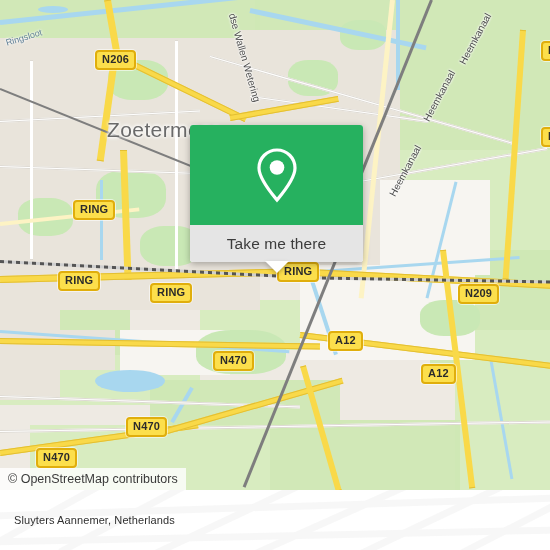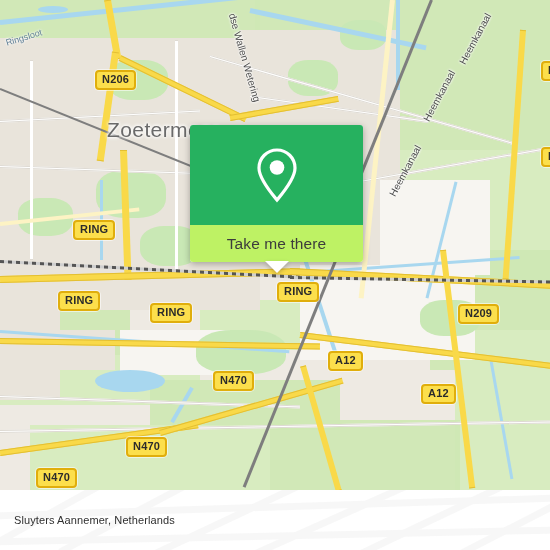--- a/index.html
+++ b/index.html
@@ -27,21 +27,20 @@
   .road-min{position:absolute;background:#ffffff;border-top:1px solid #dedad3;border-bottom:1px solid #dedad3;box-sizing:border-box;}
   .rail{position:absolute;background:#7e7e7e;}
   .rail-d{position:absolute;background:repeating-linear-gradient(90deg,#555 0 4px,#cfcfcf 4px 8px);}
 
   
   .shield{
     position:absolute;background:#fcdf4c;border:2px solid #e0ae0c;border-radius:4px;
     color:#2b2b2b;font-size:11px;font-weight:bold;letter-spacing:.2px;
     padding:1px 5px 2px 5px;line-height:13px;white-space:nowrap;
     box-shadow:0 0 0 1px rgba(255,255,255,.55);
-    margin-top:20px;
   }
   .citylabel{position:absolute;color:#6a6a6a;font-size:21px;letter-spacing:.4px;white-space:nowrap;
     text-shadow:0 0 4px #fff,0 0 4px #fff,0 0 3px #fff;}
   .waterlabel{position:absolute;color:#5f7f96;font-size:9px;white-space:nowrap;
     text-shadow:0 0 3px #fff,0 0 3px #fff;}
   .streetlabel{position:absolute;color:#4b4b4b;font-size:10px;white-space:nowrap;
     text-shadow:0 0 3px #fff,0 0 3px #fff,0 0 2px #fff;}
 
   
   #attrib{
@@ -56,21 +55,21 @@
     position:absolute;left:190px;top:125px;width:173px;
     box-shadow:0 2px 7px rgba(0,0,0,.30);
     border-radius:3px;overflow:visible;
     background:#ffffff;
   }
   #popup-head{
     height:100px;background:#26b15f;border-radius:3px 3px 0 0;
     display:flex;align-items:center;justify-content:center;
   }
   #popup-foot{
-    height:37px;background:#bef264;border-radius:0 0 3px 3px;
+    height:37px;background:#e5e5e5;border-radius:0 0 3px 3px;
     display:flex;align-items:center;justify-content:center;
     color:#3c3c3c;font-size:15.5px;letter-spacing:.1px;
   }
   #popup-tail{
     position:absolute;left:50%;bottom:-11px;margin-left:-12px;
     width:0;height:0;border-left:12px solid transparent;border-right:12px solid transparent;
     border-top:12px solid #ffffff;
     filter:drop-shadow(0 2px 2px rgba(0,0,0,.22));
   }
 
@@ -194,20 +193,21 @@
         <div class="shield" style="left: 458px; top: 284px;">N209</div>
         <div class="shield" style="left: 328px; top: 331px;">A12</div>
         <div class="shield" style="left: 421px; top: 364px;">A12</div>
         <div class="shield" style="left: 213px; top: 351px;">N470</div>
         <div class="shield" style="left: 126px; top: 417px;">N470</div>
         <div class="shield" style="left: 36px; top: 448px;">N470</div>
         <div class="shield" style="left: 541px; top: 41px;">N</div>
         <div class="shield" style="left: 541px; top: 127px;">N</div>
       </div>
 
+    <div id="attrib">© OpenStreetMap contributors</div>
 
     <div id="popup">
       <div id="popup-head">
         <svg width="46" height="58" viewBox="0 0 46 58">
           <path d="M23 4 C13 4 5 12 5 22 C5 33 18 48 23 54 C28 48 41 33 41 22 C41 12 33 4 23 4 Z" fill="none" stroke="#ffffff" stroke-width="3.2"></path>
           <circle cx="23" cy="21.5" r="7.3" fill="#ffffff"></circle>
         </svg>
       </div>
       <div id="popup-foot">Take me there</div>
       <div id="popup-tail"></div>

